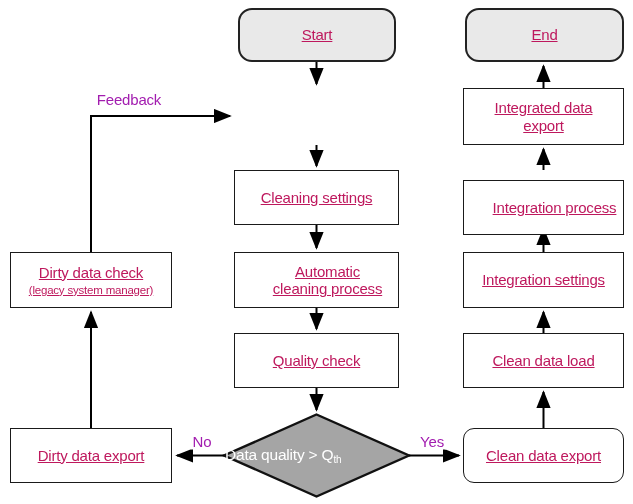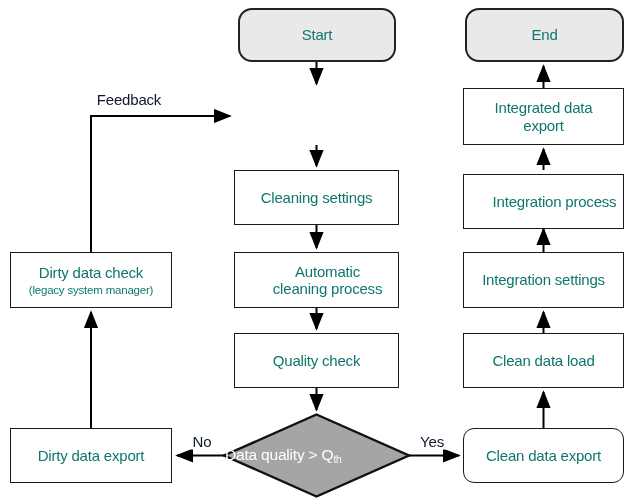--- a/index.html
+++ b/index.html
@@ -23,24 +23,25 @@
   }
   .node {
     position: absolute;
     box-sizing: border-box;
     display: flex;
     align-items: center;
     justify-content: center;
     text-align: center;
     font-size: 15px;
     line-height: 1.15;
-    color: #0f766e;
+    color: #be185d;
     letter-spacing: -0.2px;
     background: #ffffff;
     border: 1.6px solid #1a1a1a;
+    text-decoration: underline;
   }
   .node.terminal {
     background: #e9e9e9;
     border: 2px solid #222222;
     border-radius: 14px;
   }
   .node .lbl { display: block; }
   .lbl-narrow { max-width: 112px; margin-left: 22px; }
   .lbl-narrow2 { max-width: 122px; }
   .node .sublbl {
@@ -63,21 +64,21 @@
     letter-spacing: -0.2px;
   }
   .decision-label .sub {
     font-size: 10px;
     vertical-align: -3px;
   }
   .edge-label {
     position: absolute;
     transform: translate(-50%, -50%);
     font-size: 15px;
-    color: #0f172a;
+    color: #a21caf;
     letter-spacing: -0.2px;
     white-space: nowrap;
     background: #ffffff;
     padding: 0 2px;
   }
 </style>
 </head>
 <body>
 
 <div class="canvas">
@@ -145,21 +146,21 @@
 
   <div class="node" style="left:463px; top:428px; width:161px; height:55px;border-radius:11px;">
     <span class="lbl">Clean data export</span>
   </div>
   <div class="node" style="left:463px; top:333px; width:161px; height:55px;">
     <span class="lbl">Clean data load</span>
   </div>
   <div class="node" style="left:463px; top:252px; width:161px; height:56px;">
     <span class="lbl">Integration settings</span>
   </div>
-  <div class="node" style="left:463px; top:174px; width:161px; height:55px;padding-left:22px;">
+  <div class="node" style="left:463px; top:180px; width:161px; height:55px;padding-left:22px;">
     <span class="lbl">Integration process</span>
   </div>
   <div class="node" style="left:463px; top:88px; width:161px; height:57px;">
     <span class="lbl lbl-narrow2">Integrated data export</span>
   </div>
 
   <div class="edge-label" style="left:129px; top:99px;">Feedback</div>
   <div class="edge-label" style="left:202px; top:441px;">No</div>
   <div class="edge-label" style="left:432px; top:441px;">Yes</div>
 

